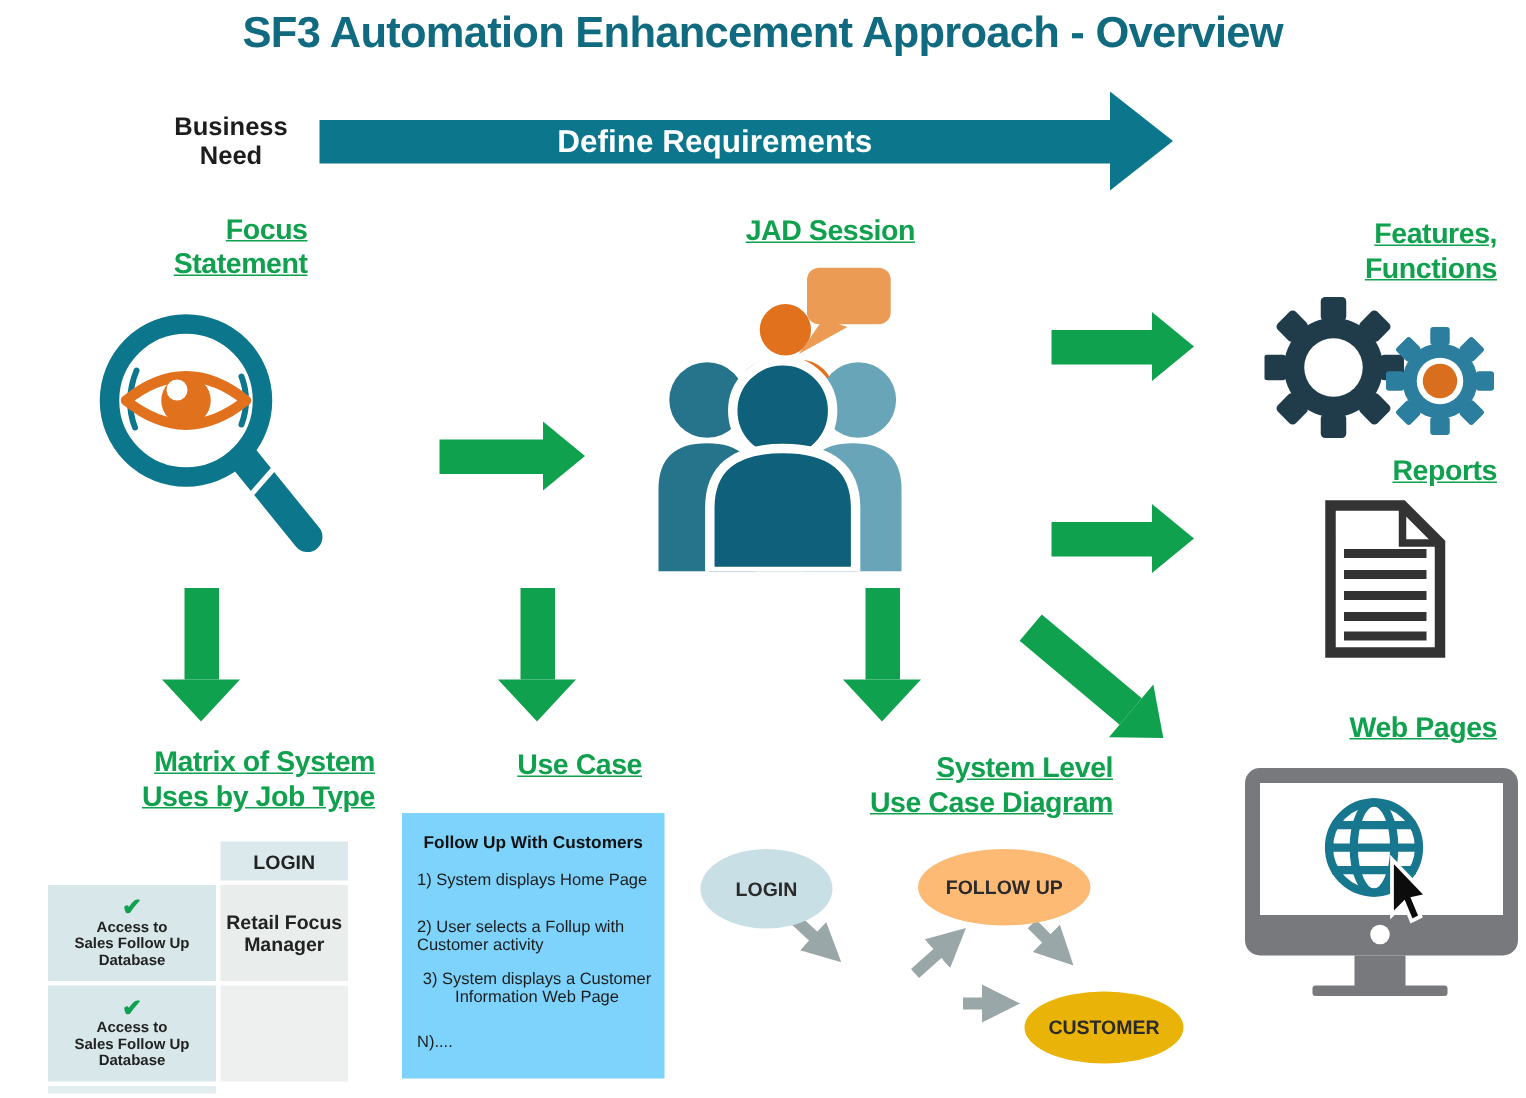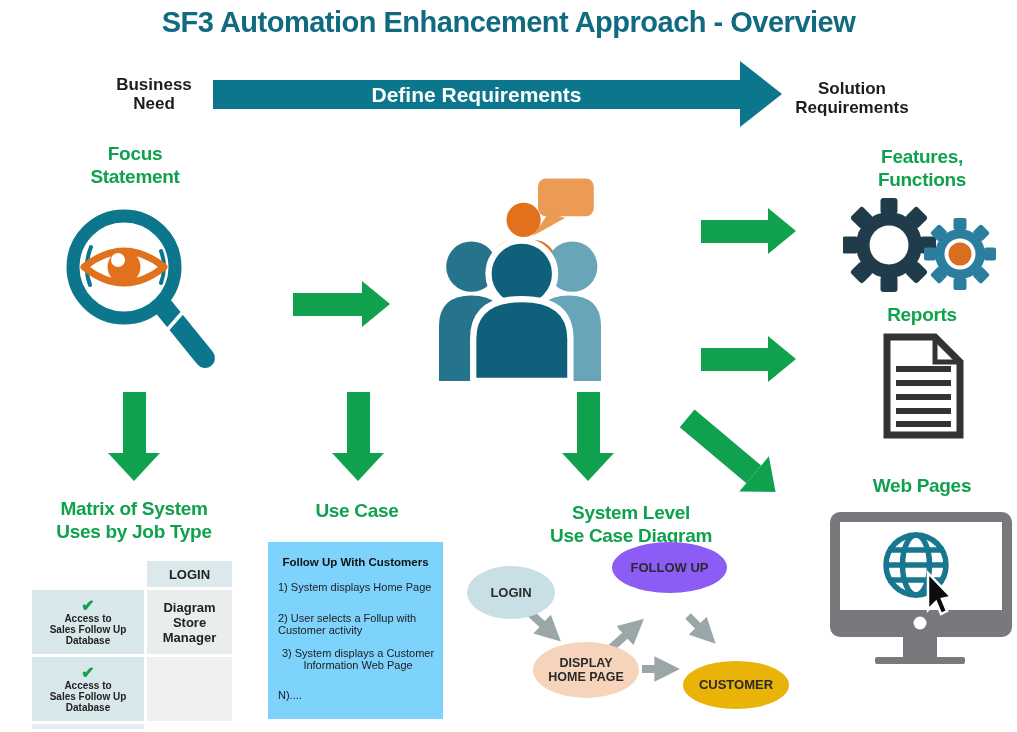--- a/index.html
+++ b/index.html
@@ -16,22 +16,22 @@
   .sol-label{position:absolute;left:788px;top:79px;width:128px;text-align:center;
              font-size:17px;line-height:19px;font-weight:bold;}
   .banner-body{position:absolute;left:213px;top:80px;width:527px;height:29px;background:#0b768c;
                display:flex;align-items:center;justify-content:center;}
   .banner-body span{color:#fff;font-size:21px;font-weight:bold;}
   .banner-head{position:absolute;left:740px;top:61px;width:0;height:0;
                border-top:33px solid transparent;border-bottom:33px solid transparent;
                border-left:42px solid #0b768c;}
 
   
-  .glabel{position:absolute;text-align:center;color:#10a14e;font-weight:bold;
-          font-size:19px;line-height:23px;letter-spacing:-0.3px;}
+  .glabel{position:absolute;text-align:right;color:#10a14e;font-weight:bold;
+          font-size:19px;line-height:23px;letter-spacing:-0.3px;text-decoration:underline;}
   .l-focus{left:65px;top:142px;width:140px;}
   .l-jad{left:430px;top:143px;width:180px;}
   .l-features{left:846px;top:145px;width:152px;}
   .l-reports{left:846px;top:303px;width:152px;}
   .l-web{left:846px;top:474px;width:152px;}
   .l-matrix{left:18px;top:497px;width:232px;}
   .l-usecase{left:286px;top:499px;width:142px;}
   .l-sysdiag{left:520px;top:501px;width:222px;}
 
   
@@ -69,43 +69,42 @@
   
   .uc-box{position:absolute;left:268px;top:542px;width:175px;height:177px;background:#7dd3fc;}
   .uc-title{margin-top:14px;text-align:center;font-size:11.5px;font-weight:bold;color:#111;}
   .uc-step{margin-left:10px;margin-right:5px;font-size:11px;line-height:12.5px;color:#1c1c1c;}
   .s0{margin-top:13px;} .s1{margin-top:18px;} .s2{margin-top:10px;text-align:center;} .s3{margin-top:17px;}
 
   
   .oval{position:absolute;border-radius:50%;display:flex;align-items:center;justify-content:center;
         font-weight:bold;color:#2a2a2a;text-align:center;font-size:13px;line-height:14px;}
   .n-login{left:467px;top:566px;width:88px;height:53px;background:#c9dfe6;}
-  .n-follow{left:612px;top:542px;width:115px;height:51px;background:#8b5cf6;}
+  .n-follow{left:612px;top:566px;width:115px;height:51px;background:#fdba74;}
   .n-display{left:533px;top:642px;width:106px;height:56px;background:#f6d4bb;font-size:12.5px;}
   .n-customer{left:683px;top:661px;width:106px;height:48px;background:#eab308;text-align:center;}
   .edges-svg{position:absolute;left:450px;top:550px;}
 </style>
 </head>
 <body>
 
 <div class="canvas">
 
   <h1 class="title">SF3 Automation Enhancement Approach - Overview</h1>
 
   <div class="biz-label pre">Business
 Need</div>
   <div class="banner-body">
     <span>Define Requirements</span>
   </div>
   <div class="banner-head"></div>
-  <div class="sol-label pre">Solution
-Requirements</div>
 
   <div class="glabel l-focus pre">Focus
 Statement</div>
+  <div class="glabel l-jad">JAD Session</div>
   <div class="glabel l-features pre">Features,
 Functions</div>
   <div class="glabel l-reports">Reports</div>
   <div class="glabel l-web">Web Pages</div>
   <div class="glabel l-matrix pre">Matrix of System
 Uses by Job Type</div>
   <div class="glabel l-usecase">Use Case</div>
   <div class="glabel l-sysdiag pre">System Level
 Use Case Diagram</div>
 
@@ -252,21 +251,21 @@
     <div class="cell c-blank"></div>
     <div class="cell c-header">LOGIN</div>
 
     <div class="cell c-access">
       <span class="check">✔</span>
       <span class="access pre">Access to
 Sales Follow Up
 Database</span>
     </div>
 
-    <div class="cell c-job pre">Diagram Store
+    <div class="cell c-job pre">Retail Focus
 Manager</div>
     <div class="cell c-access">
       <span class="check">✔</span>
       <span class="access pre">Access to
 Sales Follow Up
 Database</span>
     </div>
 
     <div class="cell strip-l"></div>
     <div class="cell strip-r"></div>
@@ -290,17 +289,15 @@
     </defs>
     <g stroke="#9aa7a8" stroke-width="8">
       <line x1="78" y1="61" x2="105" y2="86" marker-end="url(#gah)"></line>
       <line x1="160" y1="99" x2="188" y2="74" marker-end="url(#gah)"></line>
       <line x1="238" y1="66" x2="260" y2="88" marker-end="url(#gah)"></line>
       <line x1="192" y1="119" x2="222" y2="119" marker-end="url(#gah)"></line>
     </g>
   </svg>
   <div class="oval n-login">LOGIN</div>
   <div class="oval n-follow">FOLLOW UP</div>
-  <div class="oval n-display pre">DISPLAY
-HOME PAGE</div>
   <div class="oval n-customer">CUSTOMER</div>
 
 </div>
 
 </body></html>

